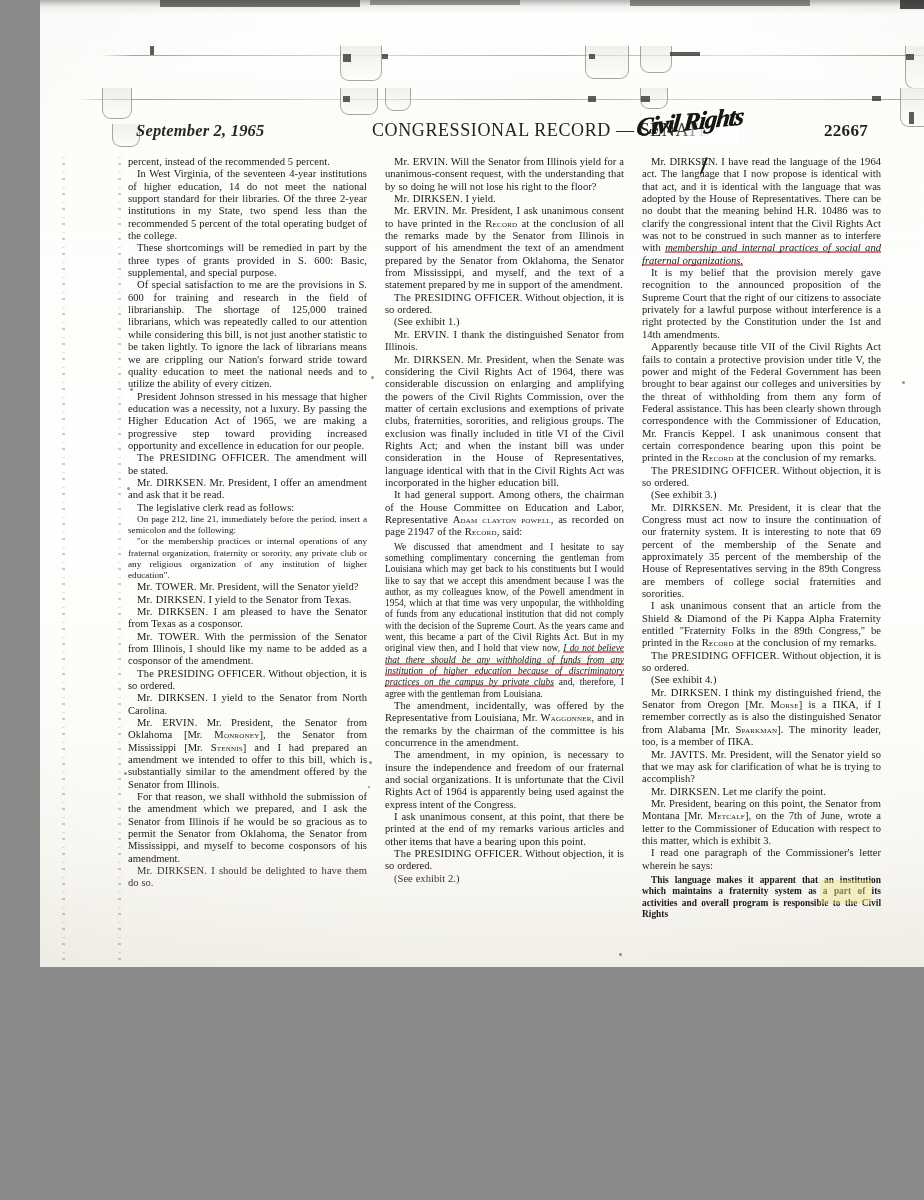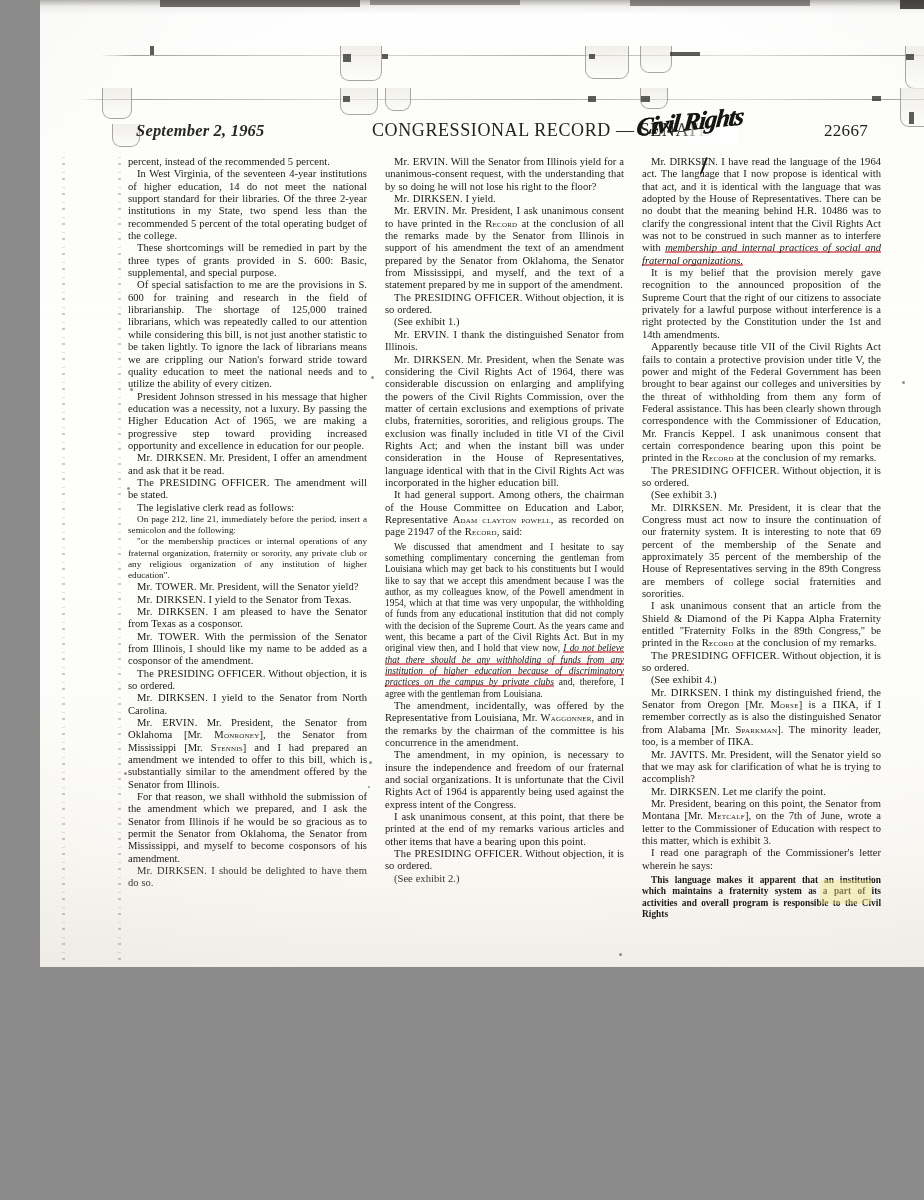--- a/index.html
+++ b/index.html
@@ -171,21 +171,21 @@
     transform: rotate(-6deg) skewX(-12deg);
     letter-spacing: -1.2px;
     white-space: nowrap;
     text-shadow: 0.6px 0 0 #171613;
   }
   .mh-page {
     position: absolute;
     right: 36px; top: 3px;
     font-family: "Liberation Serif", serif;
     font-size: 17px;
-    font-weight: 400;
+    font-weight: 700;
     color: #201e1b;
     letter-spacing: .3px;
   }
 
   
   .columns {
     position: absolute;
     top: 156px;
     left: 88px;
     width: 754px;
@@ -324,22 +324,22 @@
   </div>
 
   <div class="columns">
 
     <div class="col">
       <p class="noindent">percent, instead of the recommended 5 percent.</p>
       <p>In West Virginia, of the seventeen 4-year institutions of higher education, 14 do not meet the national support standard for their libraries.  Of the three 2-year institutions in my State, two spend less than the recommended 5 percent of the total operating budget of the college.</p>
       <p>These shortcomings will be remedied in part by the three types of grants provided in S. 600: Basic, supplemental, and special purpose.</p>
       <p>Of special satisfaction to me are the provisions in S. 600 for training and research in the field of librarianship.  The shortage of 125,000 trained librarians, which was repeatedly called to our attention while considering this bill, is not just another statistic to be taken lightly.  To ignore the lack of librarians means we are crippling our Nation's forward stride toward quality education to meet the national needs and to utilize the ability of every citizen.</p>
       <p>President Johnson stressed in his message that higher education was a necessity, not a luxury.  By passing the Higher Education Act of 1965, we are making a progressive step toward providing increased opportunity and excellence in education for our people.</p>
+      <p><span class="spk">The PRESIDING OFFICER</span>.  The amendment will be stated.</p>
       <p><span class="spk">Mr. DIRKSEN</span>.  Mr. President, I offer an amendment and ask that it be read.</p>
-      <p><span class="spk">The PRESIDING OFFICER</span>.  The amendment will be stated.</p>
       <p>The legislative clerk read as follows:</p>
       <p class="amend">On page 212, line 21, immediately before the period, insert a semicolon and the following:</p>
       <p class="amend">"or the membership practices or internal operations of any fraternal organization, fraternity or sorority, any private club or any religious organization of any institution of higher education".</p>
       <p><span class="spk">Mr. TOWER</span>.  Mr. President, will the Senator yield?</p>
       <p><span class="spk">Mr. DIRKSEN</span>.  I yield to the Senator from Texas.</p>
       <p><span class="spk">Mr. DIRKSEN</span>.  I am pleased to have the Senator from Texas as a cosponsor.</p>
       <p><span class="spk">Mr. TOWER</span>.  With the permission of the Senator from Illinois, I should like my name to be added as a cosponsor of the amendment.</p>
       <p><span class="spk">The PRESIDING OFFICER</span>.  Without objection, it is so ordered.</p>
       <p><span class="spk">Mr. DIRKSEN</span>.  I yield to the Senator from North Carolina.</p>
       <p><span class="spk">Mr. ERVIN</span>.  Mr. President, the Senator from Oklahoma [Mr. <span class="nm">Monroney</span>], the Senator from Mississippi [Mr. <span class="nm">Stennis</span>] and I had prepared an amendment we intended to offer to this bill, which is substantially similar to the amendment offered by the Senator from Illinois.</p>

